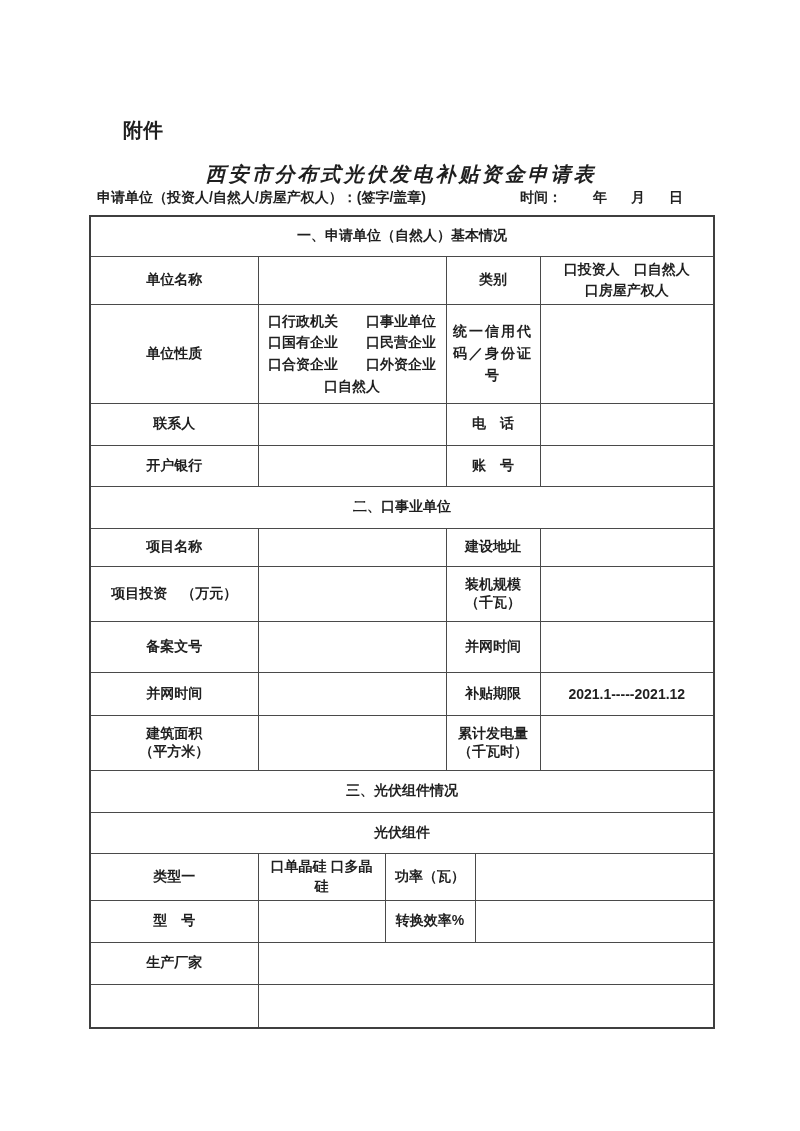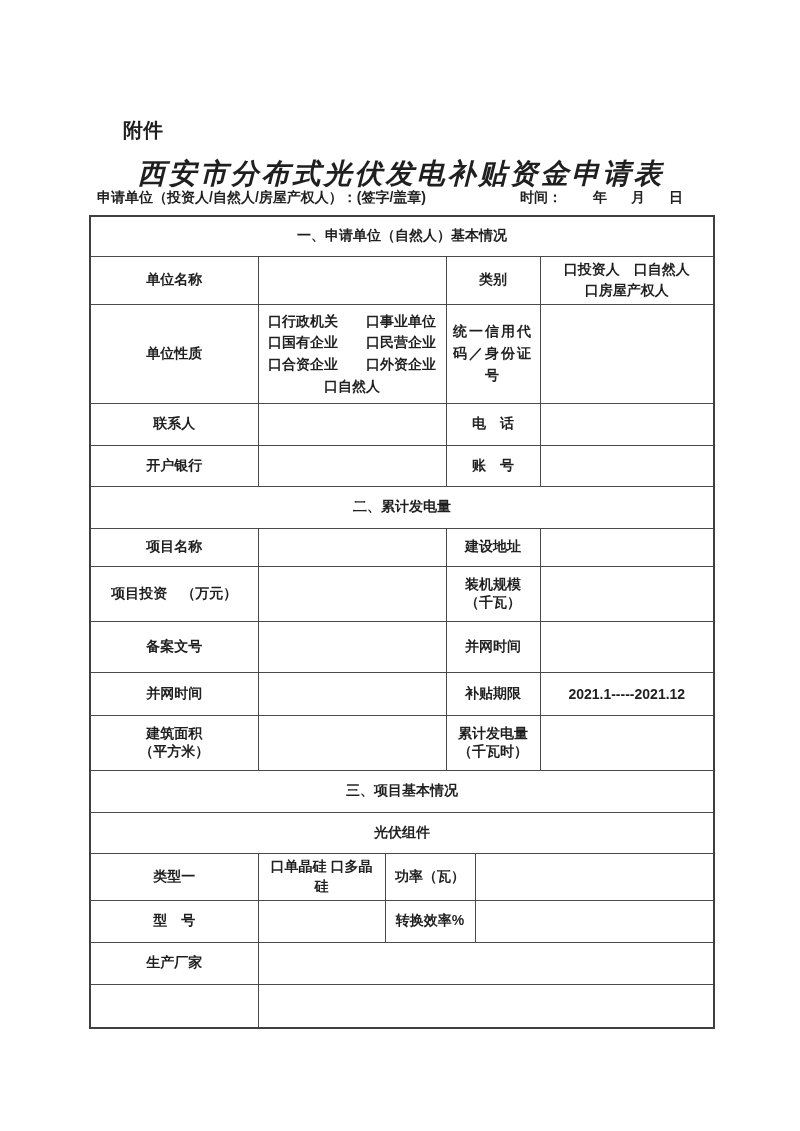--- a/index.html
+++ b/index.html
@@ -21,21 +21,21 @@
     font-weight: bold;
     line-height: 20px;
     padding-left: 27px;
   }
   .doc-title {
     margin-top: 20px;
     text-align: center;
     font-family: "DejaVu Serif", serif;
     font-style: italic;
     font-weight: bold;
-    font-size: 28px;
+    font-size: 20px;
     line-height: 28px;
     letter-spacing: 3px;
     white-space: nowrap;
   }
   .subheader {
     padding-left: 8px;
     padding-right: 30px;
     display: flex;
     justify-content: space-between;
     align-items: baseline;
@@ -162,21 +162,21 @@
     </tr>
 
     <tr style="height:41px">
       <td>开户银行</td>
       <td colspan="2"></td>
       <td colspan="2">账　号</td>
       <td></td>
     </tr>
 
     <tr style="height:42px">
-      <td colspan="6" class="sec">二、累计发电量</td>
+      <td colspan="6" class="sec">二、口事业单位</td>
     </tr>
 
     <tr style="height:38px">
       <td>项目名称</td>
       <td colspan="2"></td>
       <td colspan="2">建设地址</td>
       <td></td>
     </tr>
 
     <tr style="height:55px">
@@ -204,21 +204,21 @@
     <tr style="height:55px">
       <td class="pre">建筑面积
 （平方米）</td>
       <td colspan="2"></td>
       <td colspan="2" class="pre">累计发电量
 （千瓦时）</td>
       <td></td>
     </tr>
 
     <tr style="height:42px">
-      <td colspan="6" class="sec">三、项目基本情况</td>
+      <td colspan="6" class="sec">三、光伏组件情况</td>
     </tr>
 
     <tr style="height:41px">
       <td colspan="6" class="sec">光伏组件</td>
     </tr>
 
     <tr style="height:47px">
       <td>类型一</td>
       <td class="wrapopts">口单晶硅 口多晶硅</td>
       <td colspan="2" class="left">功率（瓦）</td>

